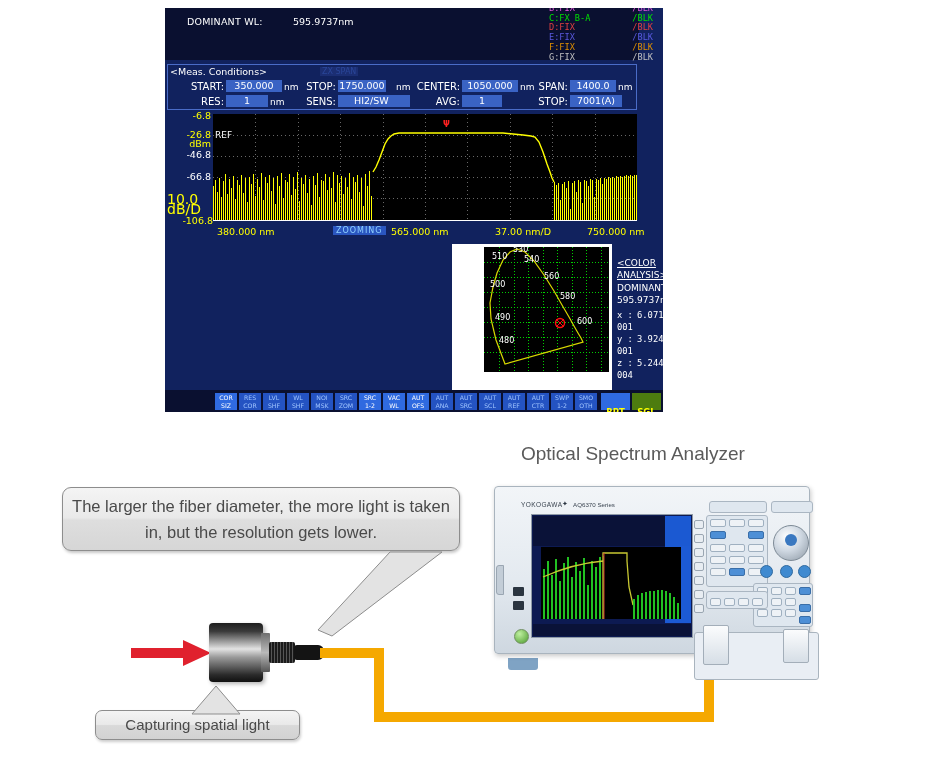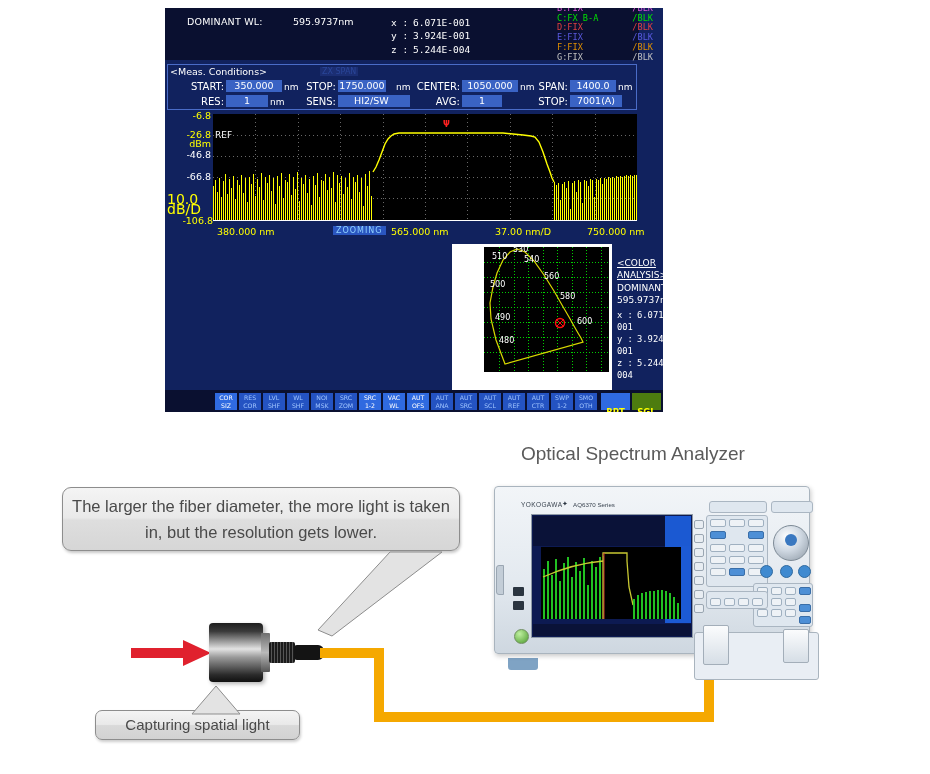--- a/index.html
+++ b/index.html
@@ -16,21 +16,21 @@
   }
   .dark-top{position:absolute;left:0;top:0;width:474px;height:52px;background:#0a1030;}
 
   .dom-wl-label{position:absolute;left:22px;top:8px;color:#ffffff;font-size:9.5px;letter-spacing:.2px;}
   .dom-wl-val{position:absolute;left:128px;top:8px;color:#ffffff;font-size:9.5px;}
   .xyz-block{position:absolute;left:226px;top:8px;color:#ffffff;font-size:9.5px;line-height:13.4px;font-family:"DejaVu Sans Mono",monospace;}
   .xyz-row span.k{display:inline-block;width:22px;}
 
   
   #trace-list{position:absolute;right:10px;top:-4px;width:104px;font-family:"DejaVu Sans Mono",monospace;font-size:8.6px;line-height:9.7px;}
-  #trace-list .trow{display:flex;justify-content:space-between;margin-left:8px;}
+  #trace-list .trow{display:flex;justify-content:space-between;}
   #trace-list .trow .nm{white-space:pre;}
 
   
   #meas-cond{position:absolute;left:2px;top:56px;width:470px;height:46px;border:1px solid #4a6cc8;box-sizing:border-box;}
   .mc-title{position:absolute;left:2px;top:1px;color:#ffffff;font-size:9.5px;}
   .mc-zoomspan{position:absolute;left:152px;top:2px;color:#2a4699;font-size:8px;background:#1b2e73;padding:0 2px;}
   .mc-lbl{position:absolute;color:#ffffff;font-size:10px;text-align:right;}
   .mc-box{position:absolute;background:#3a63c4;color:#ffffff;font-size:9.5px;text-align:center;height:12px;line-height:12px;}
   .mc-box.lft{text-align:left;padding-left:16px;}
   .mc-unit{position:absolute;color:#ffffff;font-size:9px;}
@@ -148,25 +148,20 @@
 </head>
 <body>
 
 <div id="osa-screen">
 
   <div class="dark-top"></div>
 
   <div class="dom-wl-label">DOMINANT WL:</div>
   <div class="dom-wl-val">595.9737nm</div>
 
-  <div class="xyz-block">
-    <div class="xyz-row"><span class="k">x :</span><span>6.071E-001</span></div>
-    <div class="xyz-row"><span class="k">y :</span><span>3.924E-001</span></div>
-    <div class="xyz-row"><span class="k">z :</span><span>5.244E-004</span></div>
-  </div>
 
   <div id="trace-list">
     <div class="trow" style="color:#e050d8">
         <span class="nm">B:FIX</span>
         <span>/BLK</span>
       </div>
     <div class="trow" style="color:#00e000">
         <span class="nm">C:FX B-A</span>
         <span>/BLK</span>
       </div>

